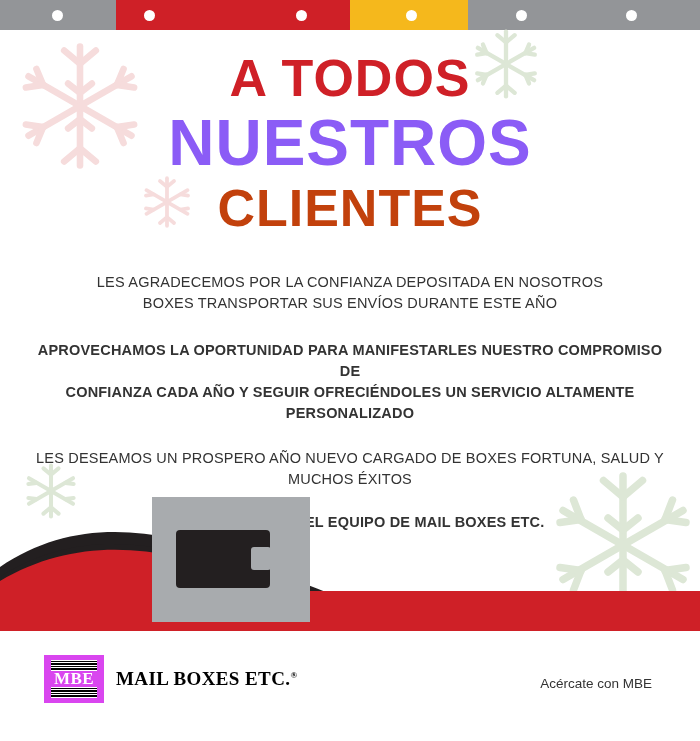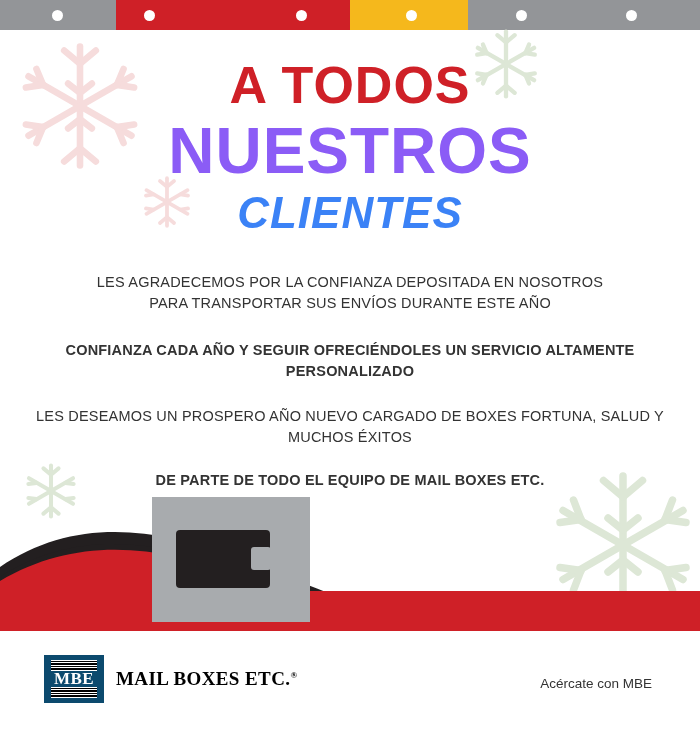--- a/index.html
+++ b/index.html
@@ -47,25 +47,25 @@
   .headline {
     position: absolute;
     top: 52px;
     left: 0; right: 0;
     text-align: center;
   }
   .h-line {
     font-weight: bold;
     letter-spacing: 1px;
     line-height: 1.02;
-    margin: 7px;
+    margin: 0;
   }
   .h1 { font-size: 52px; color: #cf2027; }
   .h2 { font-size: 64px; color: #8b5cf6; margin-top: 6px; }
-  .h3 { font-size: 44px; color: #3b82f6; margin-top: 6px; font-style: italic; }
+  .h3 { font-size: 52px; color: #c2410c; margin-top: 6px; }
 
   
   .body-copy {
     position: absolute;
     top: 272px;
     left: 0; right: 0;
     text-align: center;
     color: #333333;
   }
   .para {
@@ -136,21 +136,21 @@
   .logo {
     position: absolute;
     left: 44px;
     top: 655px;
     display: flex;
     align-items: center;
   }
   .logo-mark {
     width: 60px;
     height: 48px;
-    background: #0c4a6e;
+    background: #d946ef;
     display: flex;
     flex-direction: column;
     justify-content: center;
     align-items: center;
     position: relative;
   }
   .logo-mark .bars {
     position: absolute;
     top: 5px;
     left: 7px;
@@ -300,22 +300,23 @@
   </div>
 
   <div class="headline">
     <div class="h-line h1">A TODOS</div>
     <div class="h-line h2">NUESTROS</div>
     <div class="h-line h3">CLIENTES</div>
   </div>
 
   <div class="body-copy">
     <div class="para p-light">LES AGRADECEMOS POR LA CONFIANZA DEPOSITADA EN NOSOTROS</div>
-    <div class="para p-light">PARA TRANSPORTAR SUS ENVÍOS DURANTE ESTE AÑO</div>
+    <div class="para p-light">BOXES TRANSPORTAR SUS ENVÍOS DURANTE ESTE AÑO</div>
     <div class="gap-1"></div>
+    <div class="para p-bold">APROVECHAMOS  LA OPORTUNIDAD PARA MANIFESTARLES NUESTRO COMPROMISO DE</div>
     <div class="para p-bold">CONFIANZA CADA AÑO Y SEGUIR OFRECIÉNDOLES UN SERVICIO ALTAMENTE PERSONALIZADO</div>
     <div class="gap-2"></div>
     <div class="para p-light">LES DESEAMOS UN PROSPERO AÑO NUEVO CARGADO DE BOXES FORTUNA, SALUD Y MUCHOS ÉXITOS</div>
     <div class="gap-3"></div>
     <div class="para p-bold">DE PARTE DE TODO EL EQUIPO DE MAIL BOXES ETC.</div>
   </div>
 
   <div class="snow" style="left:22px; top:462px; width:58px; height:58px;">
     <svg viewBox="0 0 100 100" width="58" height="58" aria-hidden="true">
       <g stroke="#dde7d6" stroke-width="7" stroke-linecap="round" fill="none">

